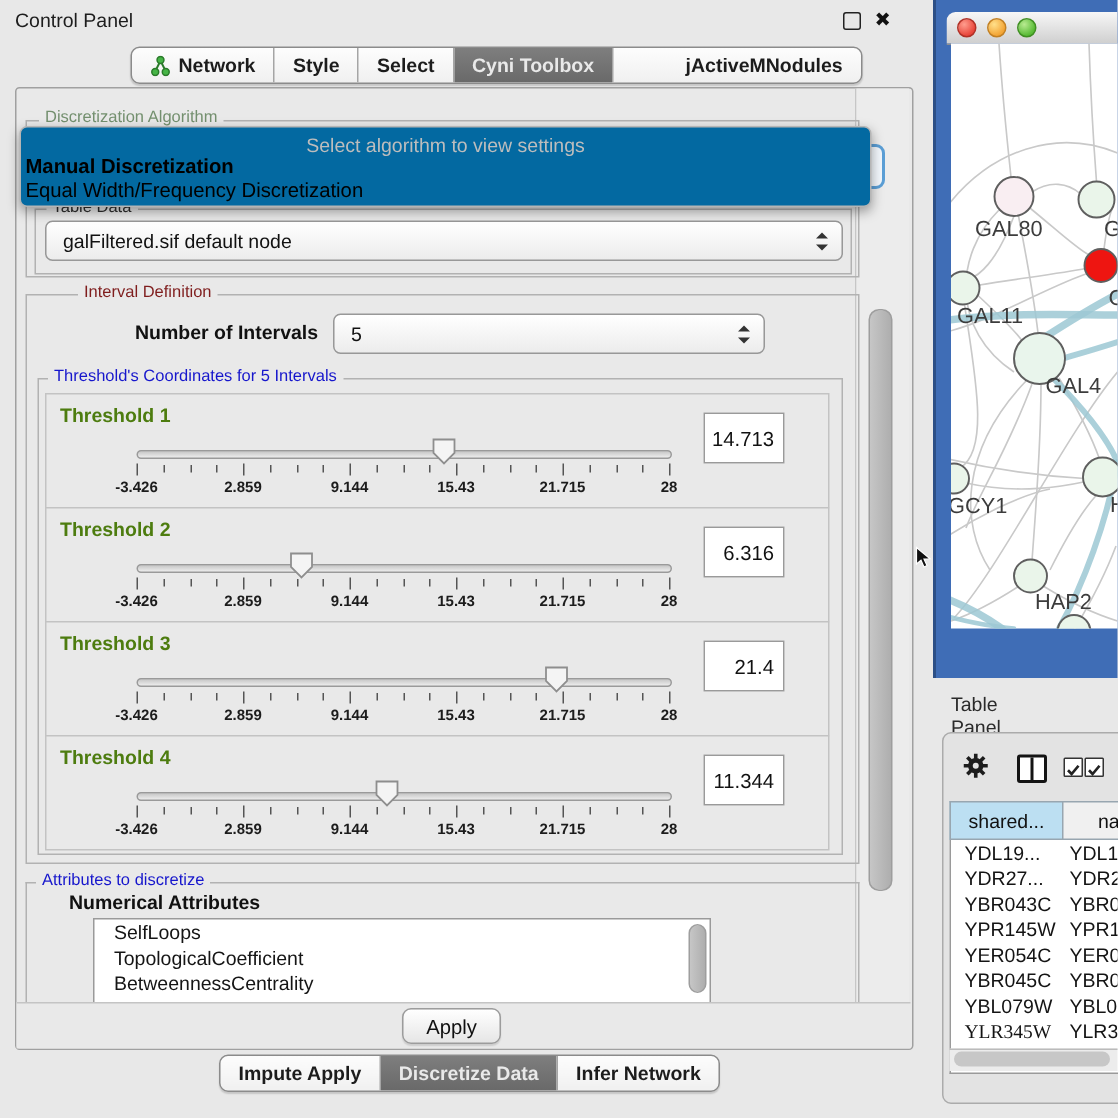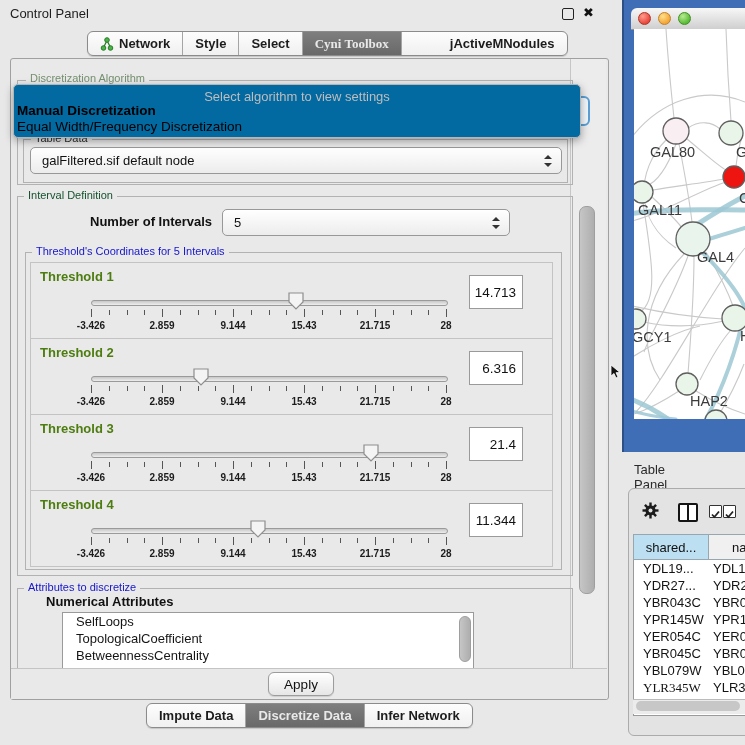--- a/index.html
+++ b/index.html
@@ -12,21 +12,21 @@
   .close-x{font-size:13px;font-weight:bold;color:#111;}
   .tabrow{display:flex;height:23px;border:1px solid #8b8b8b;border-radius:6px;overflow:hidden;
     background:linear-gradient(#fdfdfd,#f0f0f0);box-shadow:0 1px 1px rgba(0,0,0,.15);}
   .tab{display:flex;align-items:center;justify-content:center;gap:5px;padding:0 12px;
     font-size:13px;font-weight:600;color:#1c1c1c;border-right:1px solid #a5a5a5;cursor:default;}
   .tab:last-child{border-right:none;}
   .tab.sel{background:linear-gradient(#7e7e7e,#696969);color:#e9e9e9;}
   .panel{border:1px solid #a0a0a0;border-radius:3px;background:#e9e9e9;}
   .groupbox{border:1px solid #b2b2b2;background:transparent;}
   .grouptitle{position:absolute;font-size:11px;background:#e9e9e9;padding:0 4px;white-space:nowrap;}
-  .green{color:#14532d;} .blue{color:#1616cc;} .muted{color:#74906f;} .dark{color:#2e2e2e;}
+  .green{color:#7f1d1d;margin-left:28px;} .blue{color:#1616cc;} .muted{color:#74906f;} .dark{color:#2e2e2e;}
   .combo{border:1px solid #989898;border-radius:5px;background:linear-gradient(#ffffff,#ececec);
     font-size:13px;color:#111;box-shadow:0 1px 0 rgba(255,255,255,.7) inset;}
   .combo .val{position:absolute;left:11px;top:0;bottom:0;display:flex;align-items:center;}
   .arrows{position:absolute;right:9px;top:50%;transform:translateY(-50%);width:8px;height:12px;}
   .arrows:before,.arrows:after{content:"";position:absolute;left:0;border-left:4px solid transparent;
     border-right:4px solid transparent;}
   .arrows:before{top:0;border-bottom:4px solid #333;}
   .arrows:after{bottom:0;border-top:4px solid #333;}
   .thr-panel{position:absolute;border:1px solid #c3c3c3;background:#e9e9e9;}
   .thr-label{position:absolute;left:9px;top:6px;font-size:13px;font-weight:bold;color:#4d7c0f;}
@@ -81,21 +81,21 @@
         </svg>
         <div style="display: inline;">Network</div>
       </div>
       <div class="tab">
         <div style="display: inline;">Style</div>
       </div>
       <div class="tab">
         <div style="display: inline;">Select</div>
       </div>
       <div class="tab sel">
-        <div style="display: inline; font-family: Liberation Serif, serif;">Cyni Toolbox</div>
+        <div style="display: inline;">Cyni Toolbox</div>
       </div>
       <div class="tab">
         <div style="display: inline; padding-left: 36px;">jActiveMNodules</div>
       </div>
     </div>
 
   <div class="abs panel" style="left:10px;top:58px;width:597px;height:640px;"></div>
 
   <div class="abs" style="left:570px;top:59px;width:1px;height:609px;background:#c6c6c6;"></div>
   <div class="abs" style="left:571px;top:59px;width:35px;height:609px;background:#ececec;"></div>
@@ -280,21 +280,21 @@
       <div class="listitem">TopologicalCoefficient</div>
       <div class="listitem">BetweennessCentrality</div>
     </div>
   <div class="abs scroll-thumb" style="left:459px;top:616px;width:10px;height:44px;"></div>
 
   <div class="abs" style="left:11px;top:668px;width:596px;height:30px;background:#e9e9e9;border-top:1px solid #c4c4c4;"></div>
   <div class="abs btn" style="left:268px;top:672px;width:64px;height:22px;">Apply</div>
 
   <div class="abs tabrow" id="bottom-tabs" style="left:146px;top:703px;">
       <div class="tab">
-        <div style="display: inline;">Impute Data</div>
+        <div style="display: inline;">Impute Apply</div>
       </div>
       <div class="tab sel">
         <div style="display: inline;">Discretize Data</div>
       </div>
       <div class="tab">
         <div style="display: inline;">Infer Network</div>
       </div>
     </div>
 
   <svg class="abs" style="left:610px;top:364px;z-index:60;" width="12" height="16">

